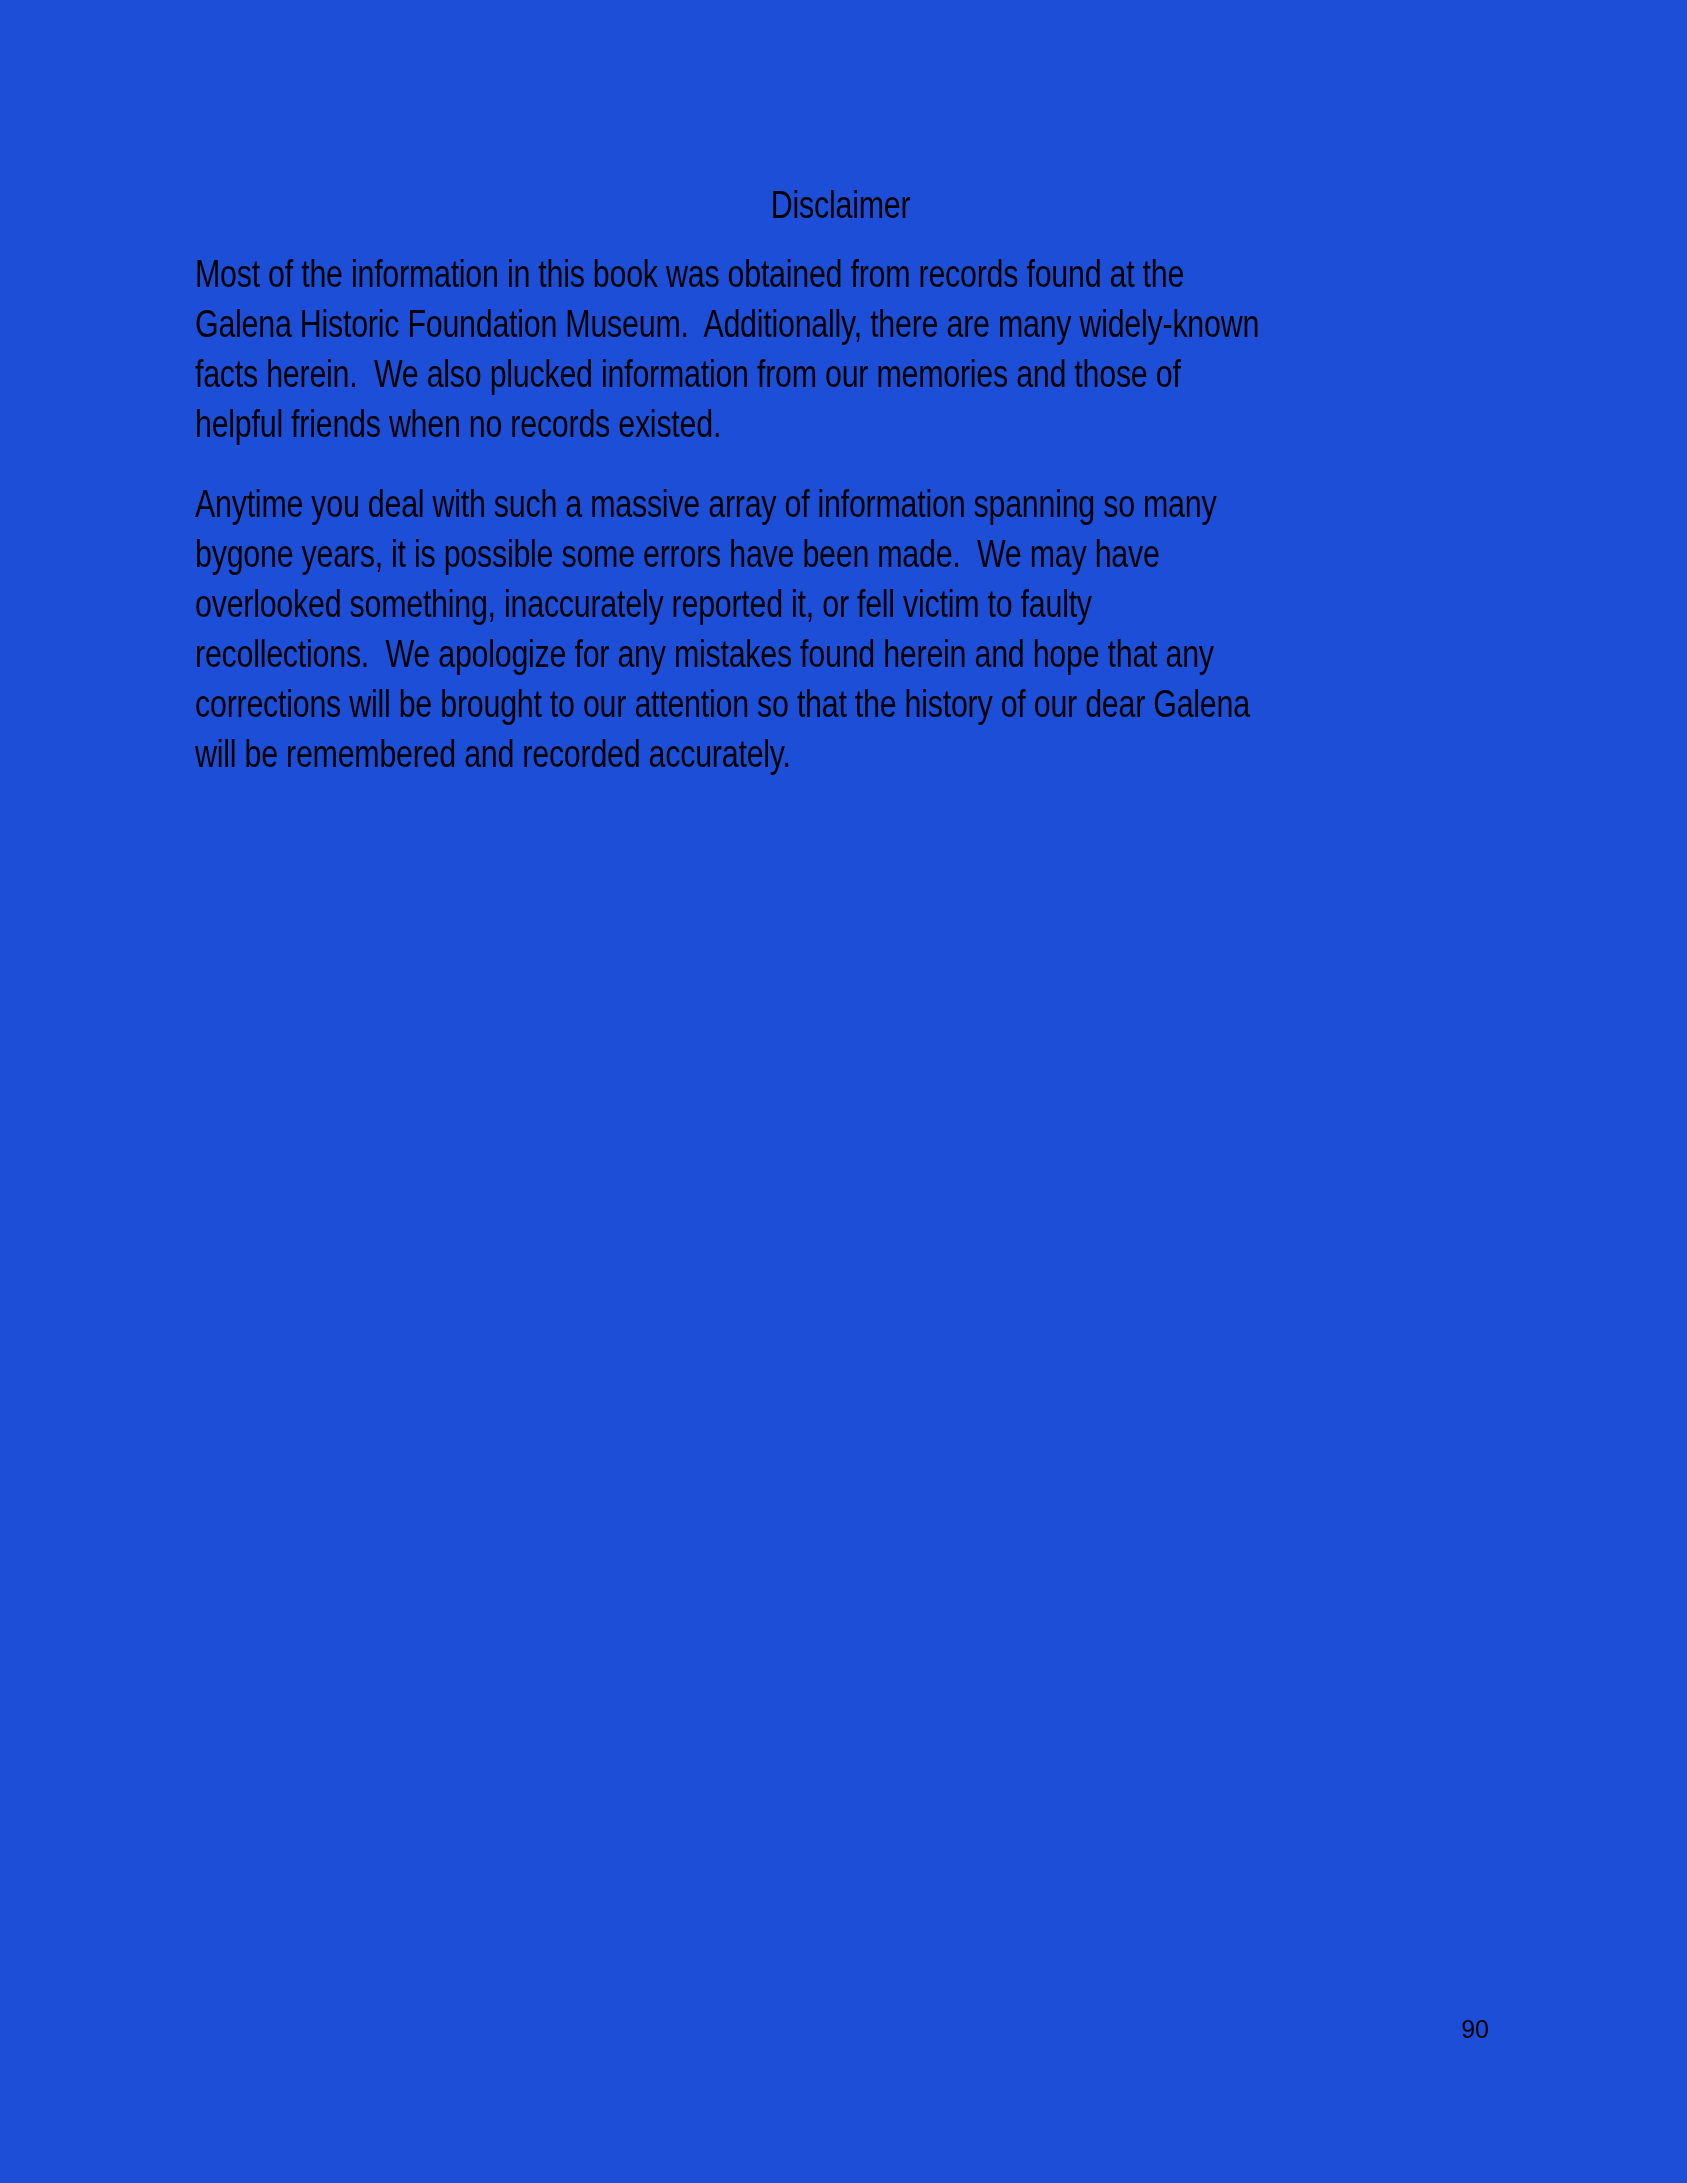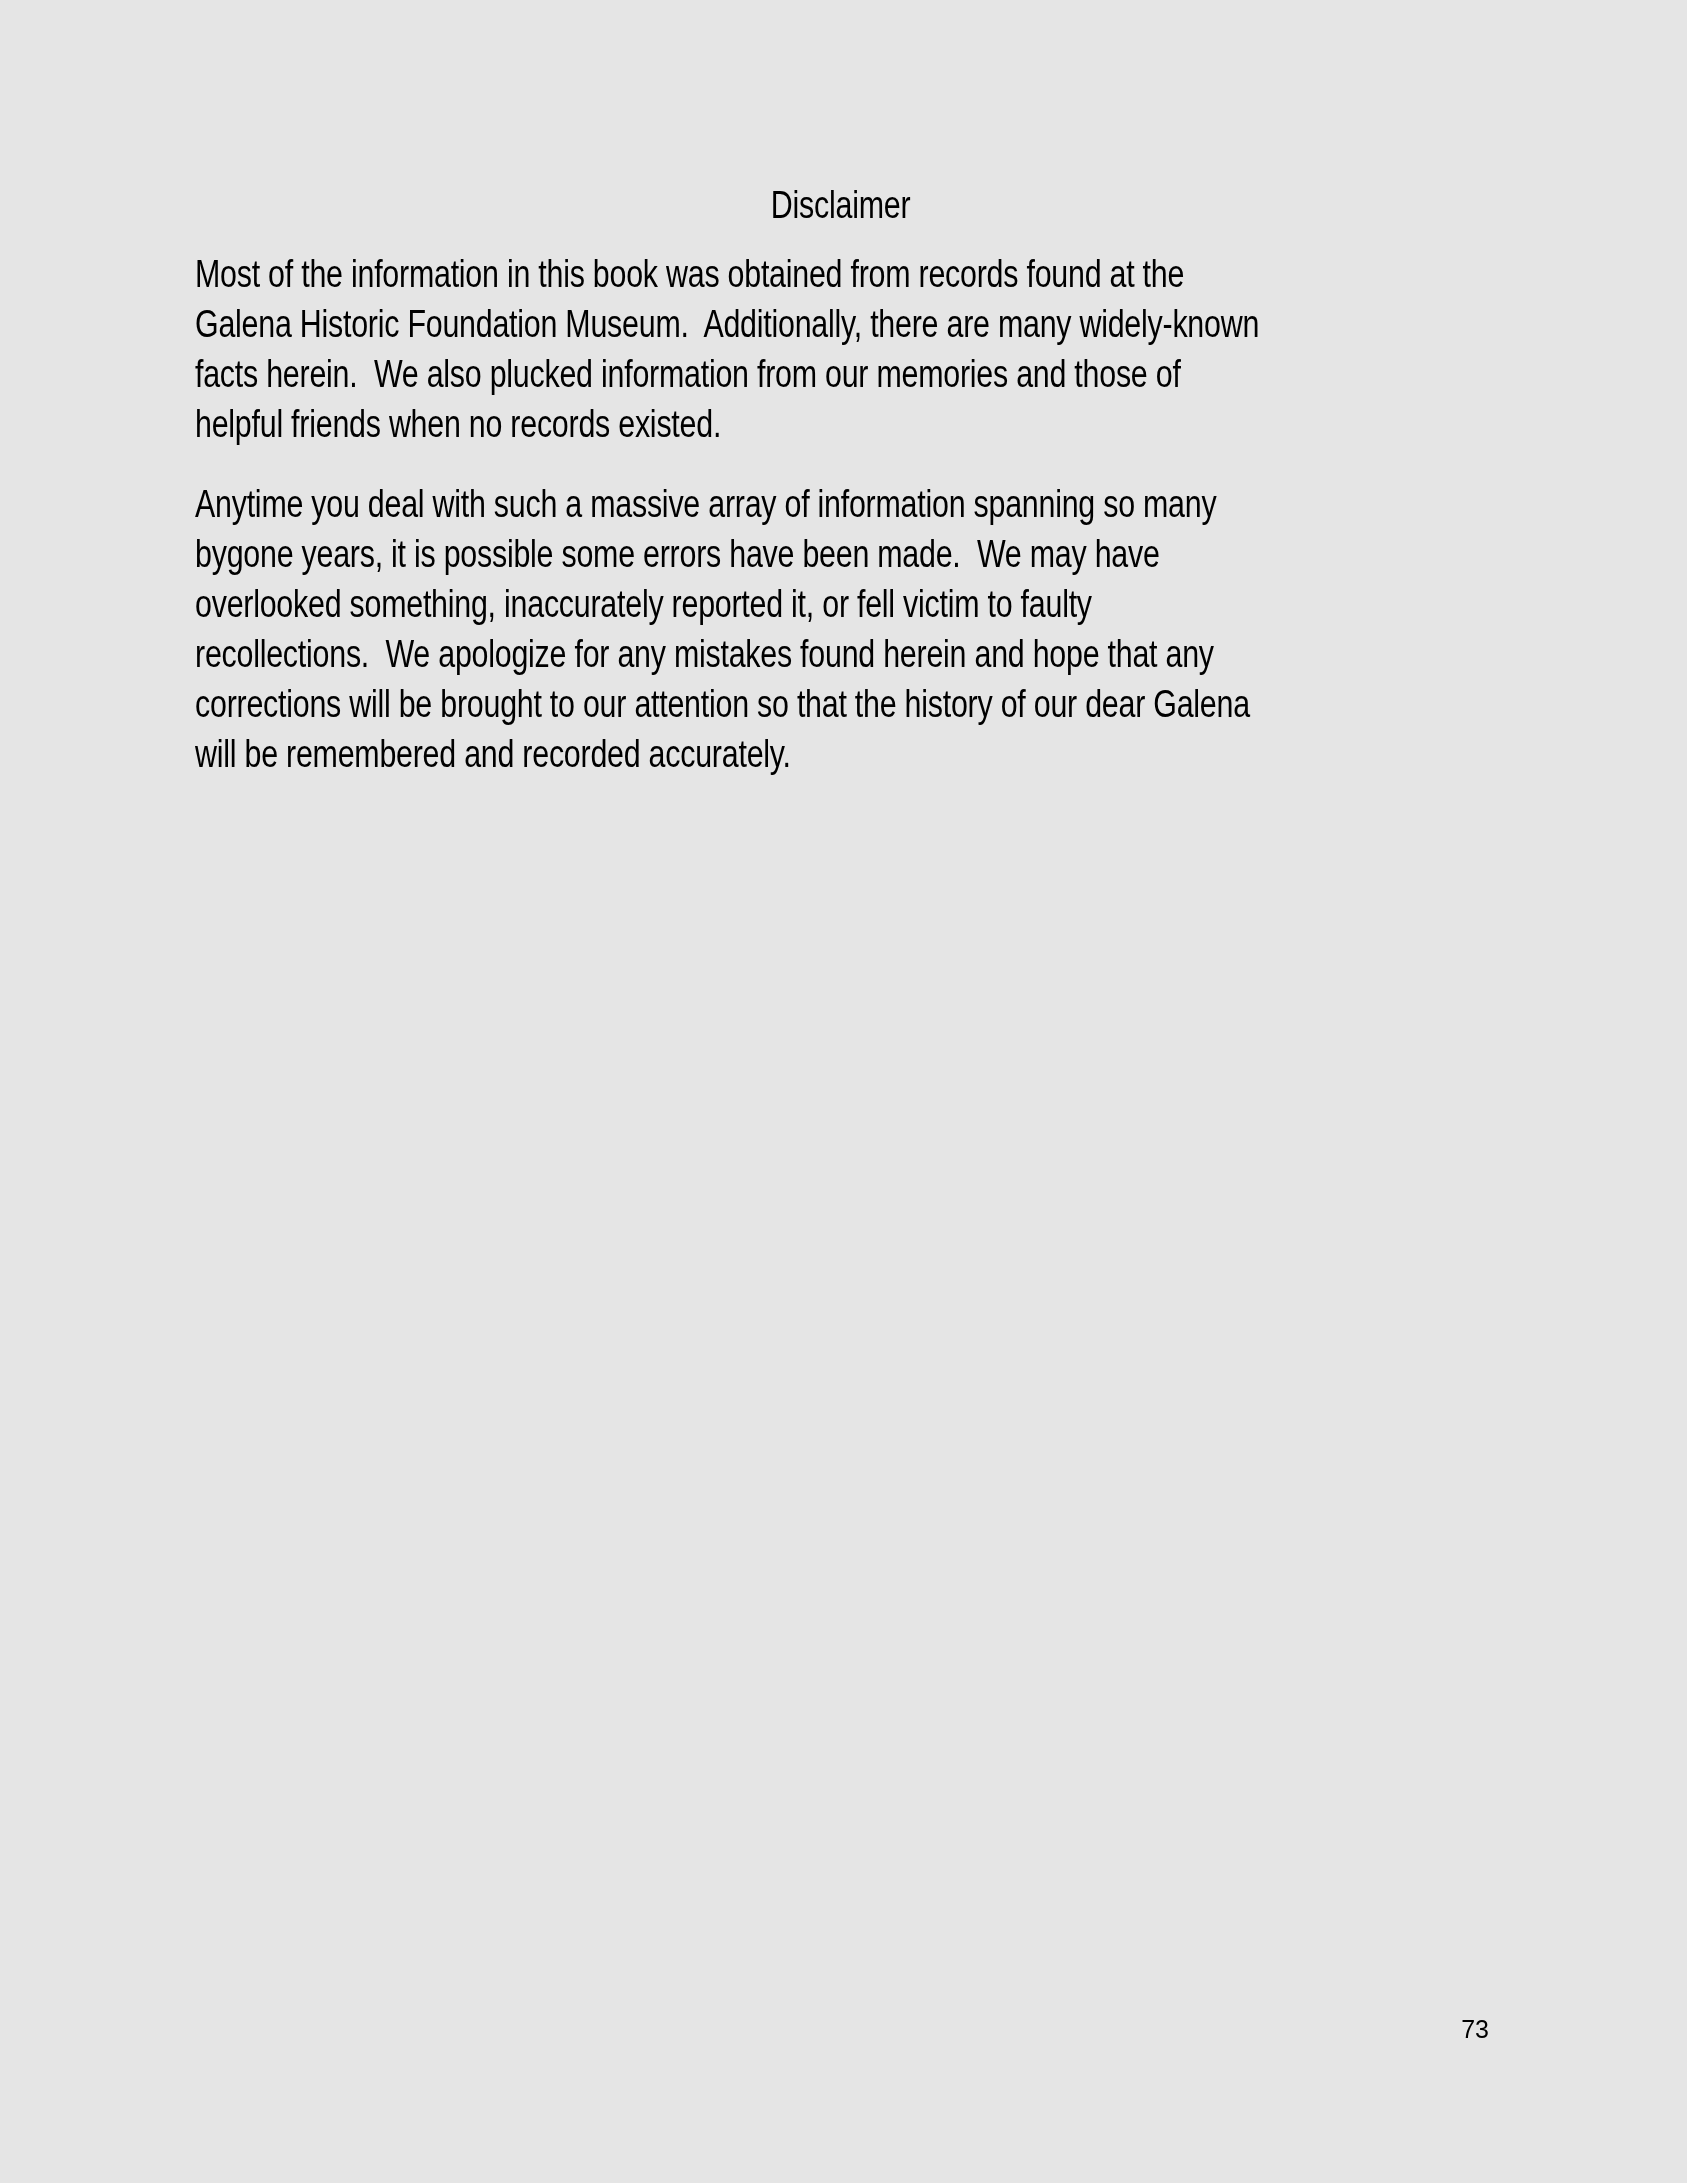--- a/index.html
+++ b/index.html
@@ -4,21 +4,21 @@
 <style>
   html, body {
     margin: 0;
     padding: 0;
     background: #ffffff;
   }
   .page {
     position: relative;
     width: 1687px;
     height: 2183px;
-    background: #e5e5e5;
+    background: #1d4ed8;
     color: #000000;
     font-family: "Liberation Sans", "DejaVu Sans", sans-serif;
     overflow: hidden;
   }
   
   .content {
     position: absolute;
     left: 195px;
     top: 180px;
     width: 1614px;
@@ -57,15 +57,15 @@
 Galena Historic Foundation Museum.  Additionally, there are many widely-known
 facts herein.  We also plucked information from our memories and those of
 helpful friends when no records existed.</p>
     <p class="para">Anytime you deal with such a massive array of information spanning so many
 bygone years, it is possible some errors have been made.  We may have
 overlooked something, inaccurately reported it, or fell victim to faulty
 recollections.  We apologize for any mistakes found herein and hope that any
 corrections will be brought to our attention so that the history of our dear Galena
 will be remembered and recorded accurately.</p>
   </div>
-  <div class="page-number">73</div>
+  <div class="page-number">90</div>
 </div>
 
 
 </body></html>

